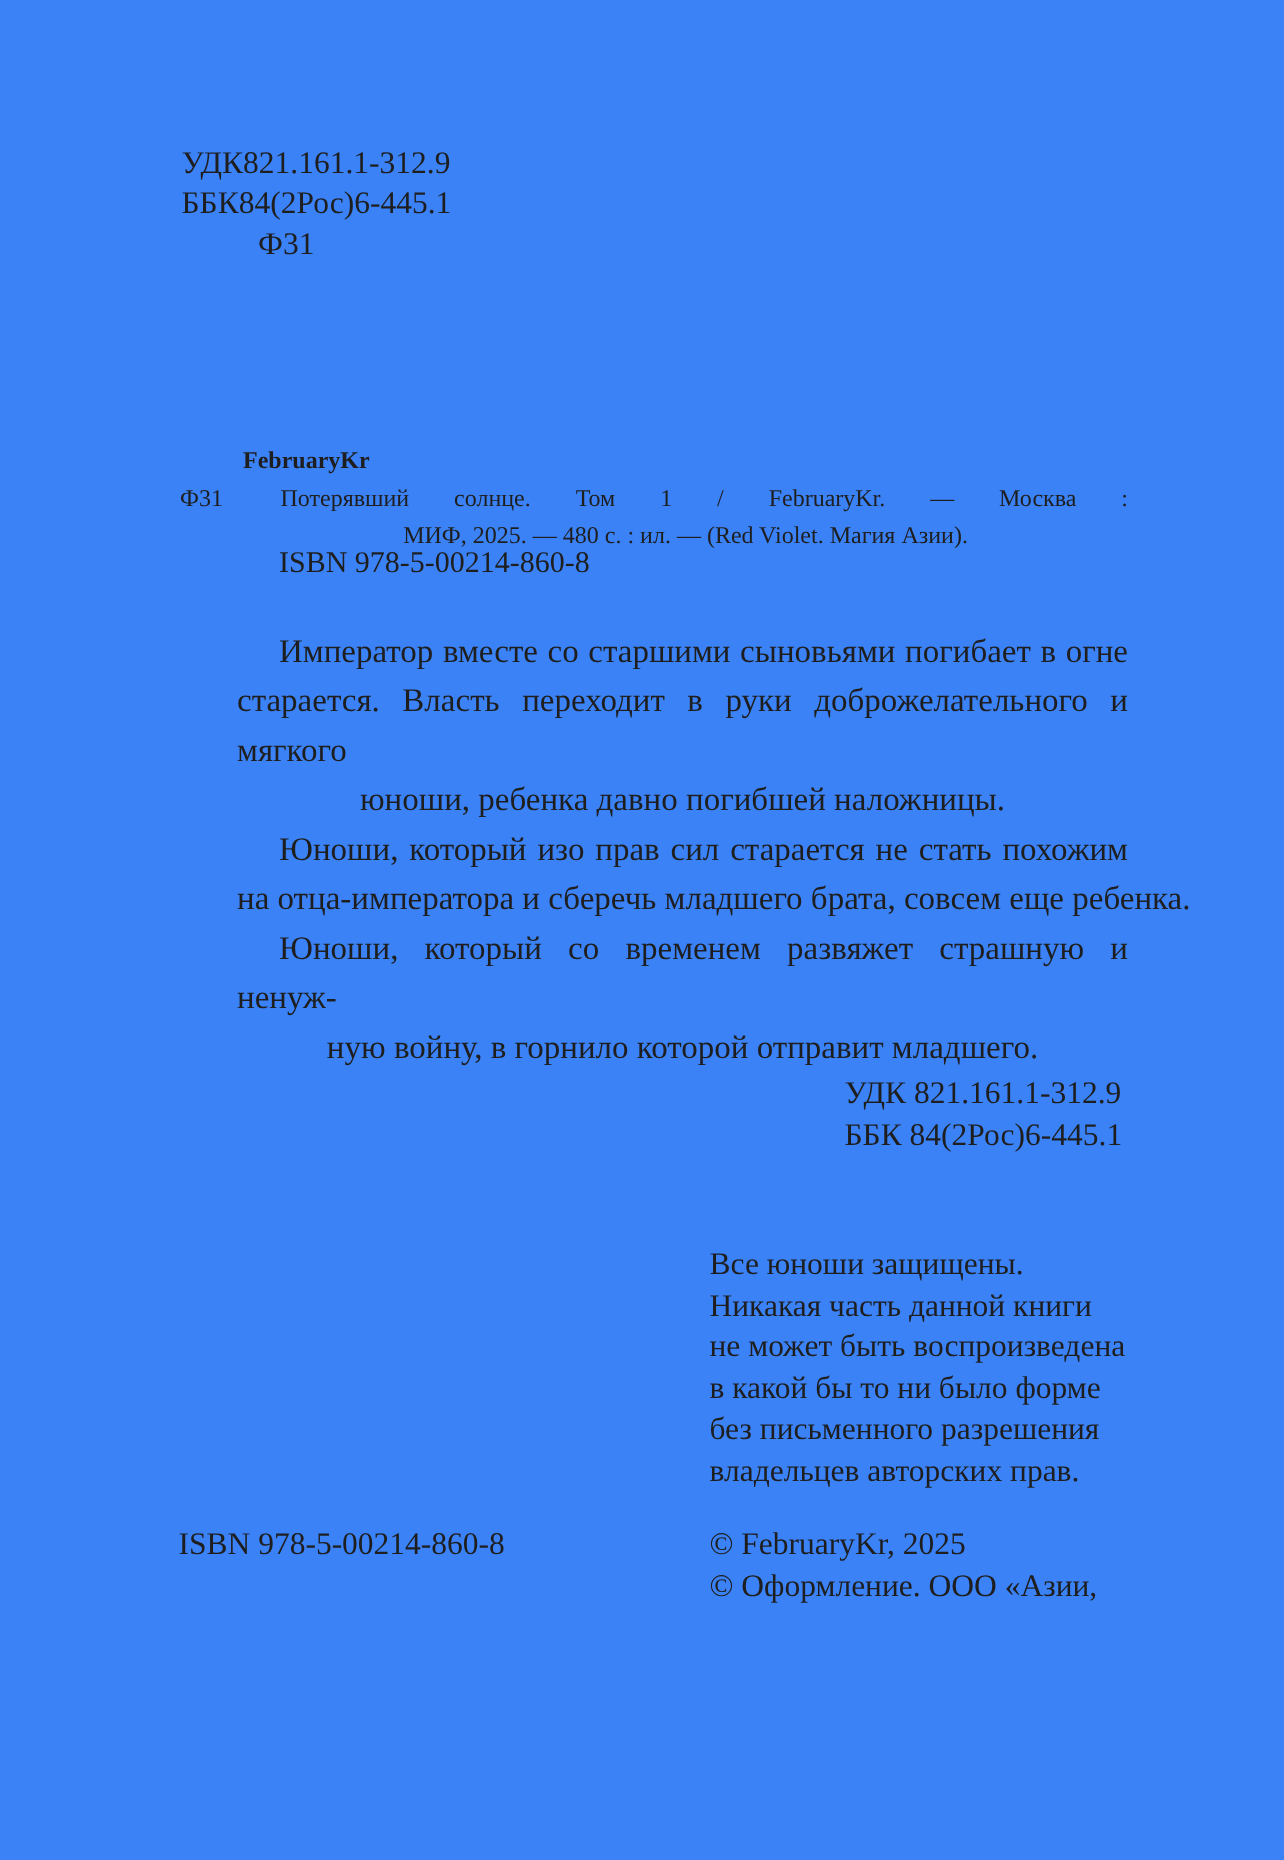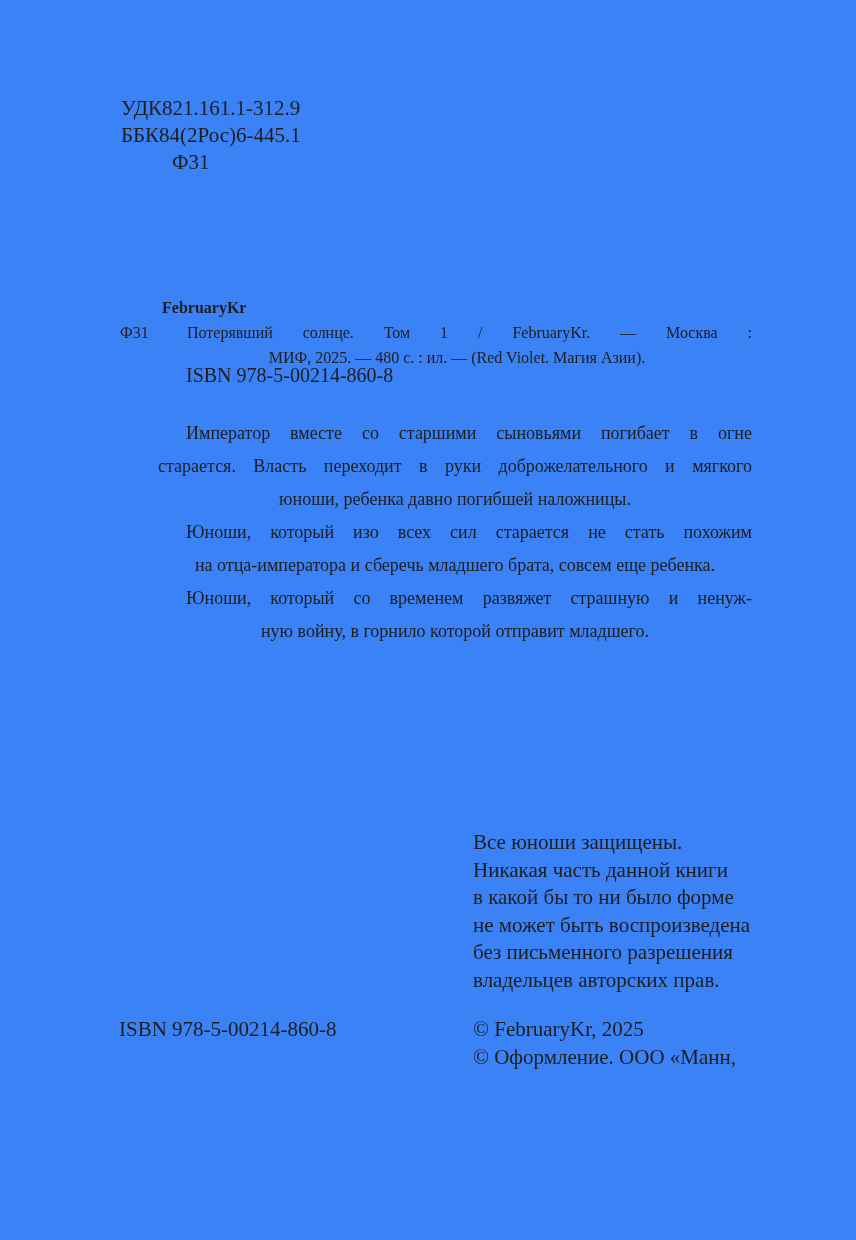--- a/index.html
+++ b/index.html
@@ -23,21 +23,21 @@
   #bib .author { font-weight: bold; }
   #bib .entry { position: relative; }
   #bib .code { position: absolute; left: -42px; top: 0; white-space: nowrap; }
   .jline { text-align: justify; text-align-last: justify; font-family: Liberation Serif, serif; }
   .lline { text-align: center; white-space: nowrap; }
   #bib .first { text-indent: 25px; }
 
   #isbn-top { left: 186px; top: 363px; font-size: 20px; line-height: 25px; white-space: nowrap; }
 
   
-  #annotation { left: 158px; top: 417px; width: 594px; font-size: 18px; line-height: 33px; }
+  #annotation { left: 158px; top: 417px; width: 594px; font-size: 22px; line-height: 33px; }
   #annotation .first { text-indent: 28px; }
 
   
   #right-codes { left: 563px; top: 714px; font-size: 21px; line-height: 28px; white-space: nowrap; }
 
   
   #rights { left: 473px; top: 829px; font-size: 21px; line-height: 27.5px; white-space: nowrap; }
 
   
   #footer-isbn { left: 119px; top: 1016px; font-size: 21px; line-height: 27.5px; white-space: nowrap; }
@@ -66,39 +66,43 @@
 
   <div class="blk" id="isbn-top">ISBN 978-5-00214-860-8</div>
 
   <div class="blk" id="annotation">
     <div>
       <div class="jline first">Император вместе со старшими сыновьями погибает в огне</div>
       <div class="jline">старается. Власть переходит в руки доброжелательного и мягкого</div>
       <div class="lline">юноши, ребенка давно погибшей наложницы.</div>
     </div>
     <div>
-      <div class="jline first">Юноши, который изо всех сил старается не стать похожим</div>
+      <div class="jline first">Юноши, который изо прав сил старается не стать похожим</div>
       <div class="lline">на отца-императора и сберечь младшего брата, совсем еще ребенка.</div>
     </div>
     <div>
       <div class="jline first">Юноши, который со временем развяжет страшную и ненуж-</div>
       <div class="lline">ную войну, в горнило которой отправит младшего.</div>
     </div>
   </div>
 
+  <div class="blk" id="right-codes">
+    <div>УДК 821.161.1-312.9</div>
+    <div>ББК 84(2Рос)6-445.1</div>
+  </div>
 
   <div class="blk" id="rights">
     <div>Все юноши защищены.</div>
     <div>Никакая часть данной книги</div>
+    <div>не может быть воспроизведена</div>
     <div>в какой бы то ни было форме</div>
-    <div>не может быть воспроизведена</div>
     <div>без письменного разрешения</div>
     <div>владельцев авторских прав.</div>
   </div>
 
   <div class="blk" id="footer-isbn">ISBN 978-5-00214-860-8</div>
 
   <div class="blk" id="footer-copy">
     <div>© FebruaryKr, 2025</div>
-    <div>© Оформление. ООО «Манн,</div>
+    <div>© Оформление. ООО «Азии,</div>
   </div>
 
 </div>
 
 </body></html>

